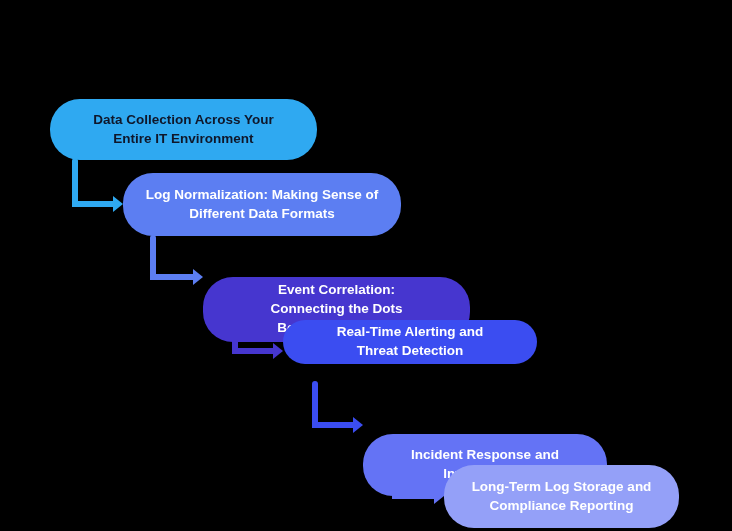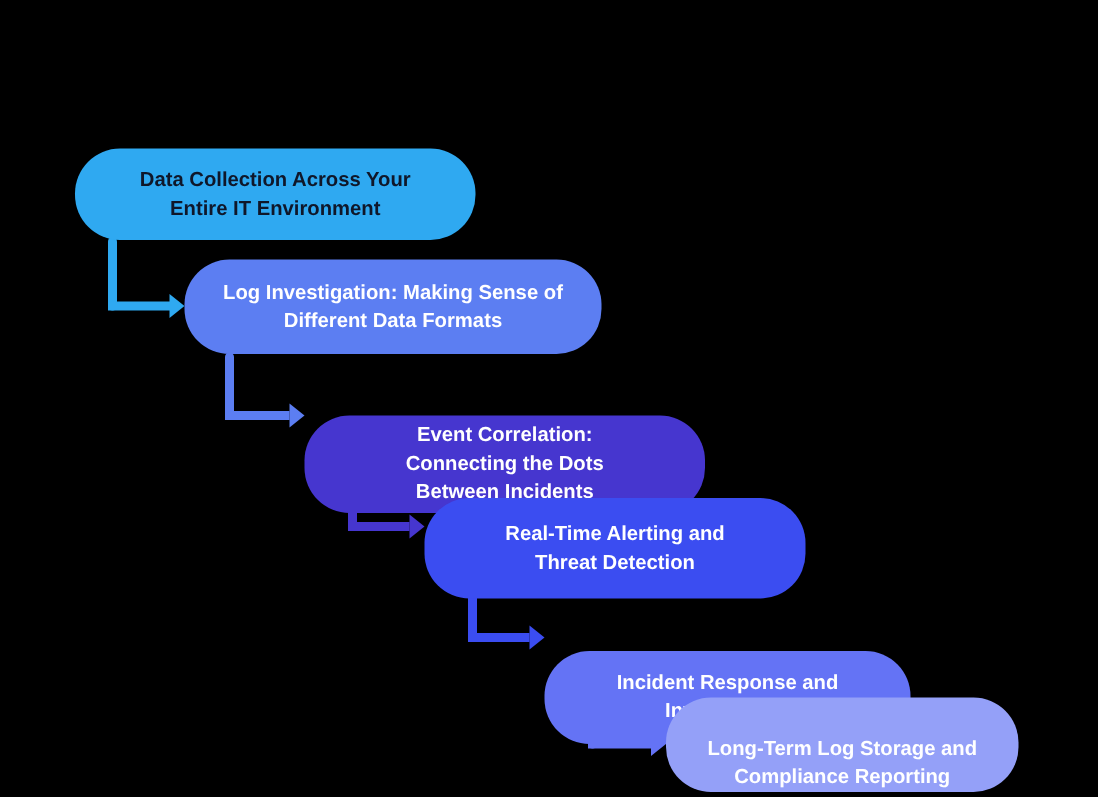--- a/index.html
+++ b/index.html
@@ -26,23 +26,23 @@
     line-height: 1.4;
   }
   .node span {
     white-space: pre-line;
     display: block;
     padding: 0 14px;
   }
   .n1 { left: 50px;  top: 99px;  width: 267px; height: 61px; }
   .n2 { left: 123px; top: 173px; width: 278px; height: 63px; }
   .n3 { left: 203px; top: 245px; width: 267px; height: 65px; margin-top: 32px; }
-  .n4 { left: 283px; top: 332px; width: 254px; height: 67px; }
+  .n4 { left: 283px; top: 320px; width: 254px; height: 44px; }
   .n5 { left: 363px; top: 394px; width: 244px; height: 62px; }
-  .n6 { left: 444px; top: 465px; width: 235px; height: 63px; align-items: flex-end; }
+  .n6 { left: 444px; top: 465px; width: 235px; height: 63px; }
 
   .seg { position: absolute; }
   .seg.v { border-radius: 3px; }
   .arrow {
     position: absolute;
     width: 0; height: 0;
     border-top: 8px solid transparent;
     border-bottom: 8px solid transparent;
     border-left-width: 10px;
     border-left-style: solid;
@@ -91,21 +91,21 @@
 
   <div class="seg v c5v" style="background: rgb(100, 115, 245);"></div>
   <div class="seg c5h" style="background: rgb(100, 115, 245);"></div>
   <div class="arrow c5a" style="border-left-color: rgb(100, 115, 245);"></div>
 
   <div class="node n1" style="background: rgb(47, 169, 241);">
     <span style="color: #0f172a;">Data Collection Across Your
 Entire IT Environment</span>
   </div>
   <div class="node n2" style="background: rgb(92, 126, 242);">
-    <span style="color: rgb(255, 255, 255);">Log Investigation: Making Sense of
+    <span style="color: rgb(255, 255, 255);">Log Normalization: Making Sense of
 Different Data Formats</span>
   </div>
   <div class="node n3" style="background: rgb(70, 54, 207);">
     <span style="color: rgb(255, 255, 255);">Event Correlation:
 Connecting the Dots
 Between Incidents</span>
   </div>
   <div class="node n4" style="background: rgb(59, 77, 241);">
     <span style="color: rgb(255, 255, 255);">Real-Time Alerting and
 Threat Detection</span>

